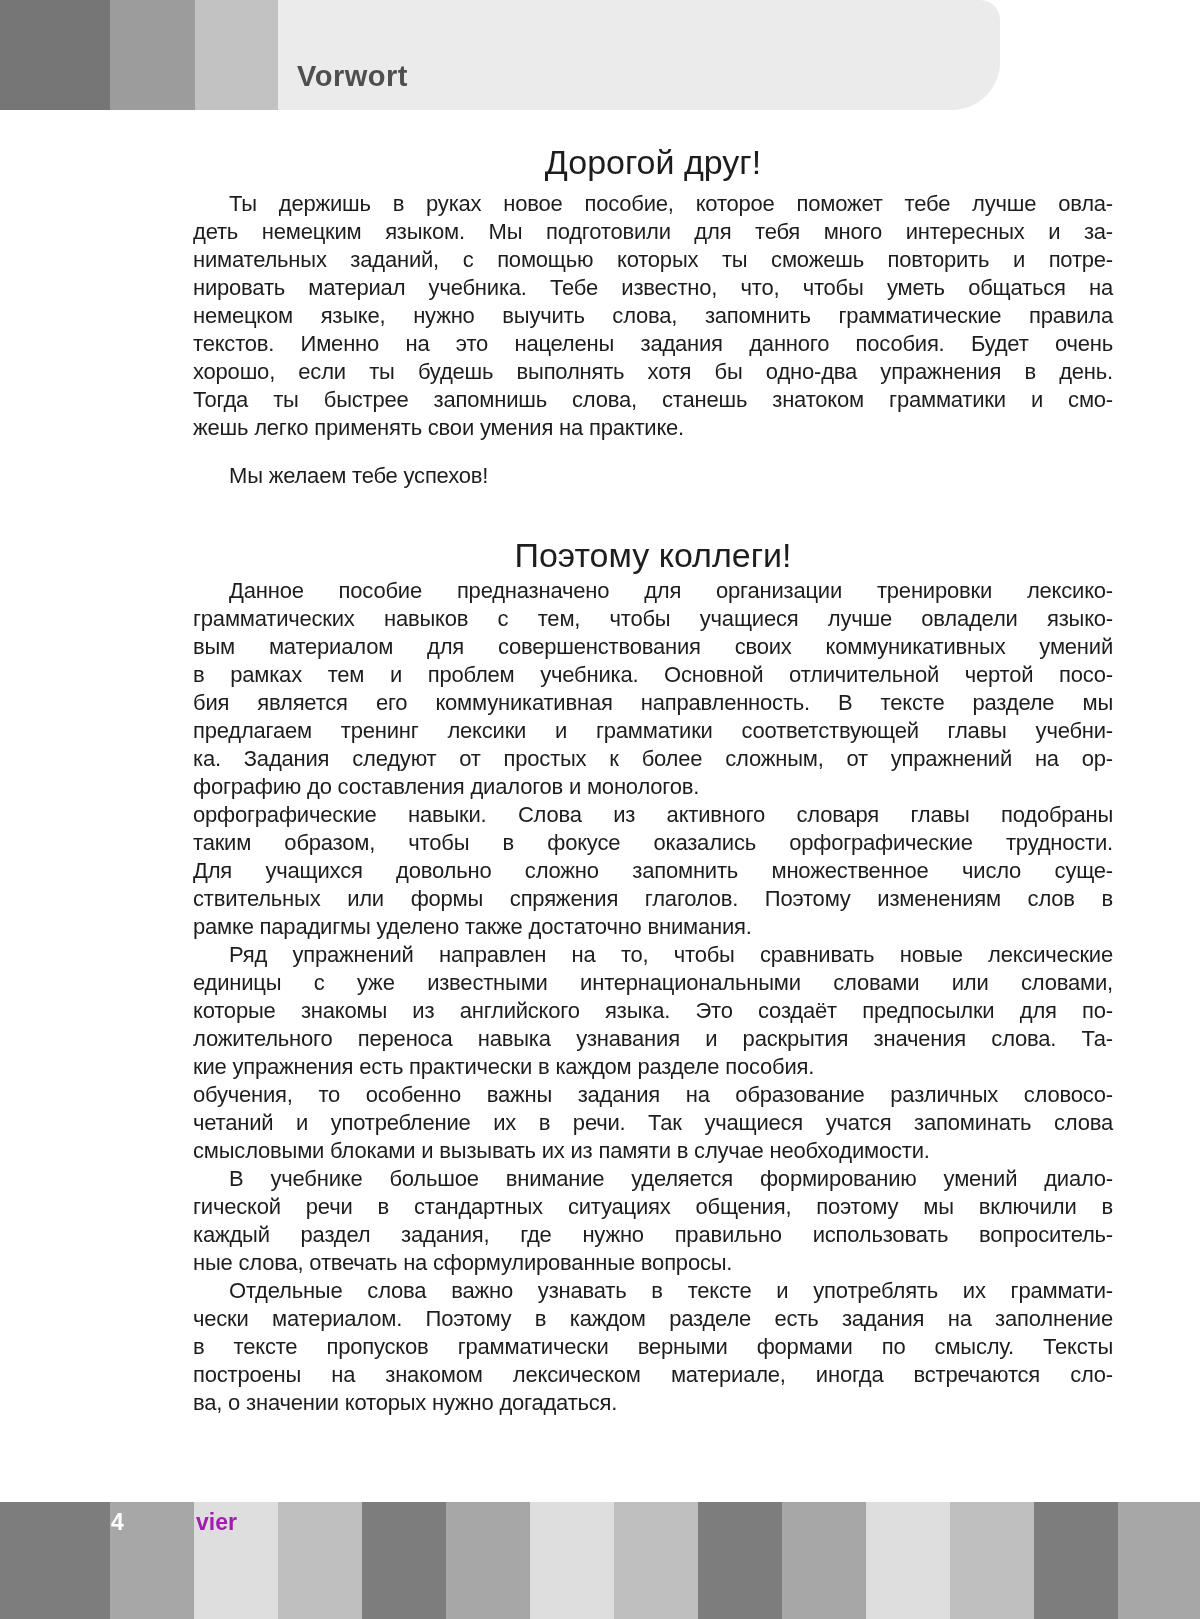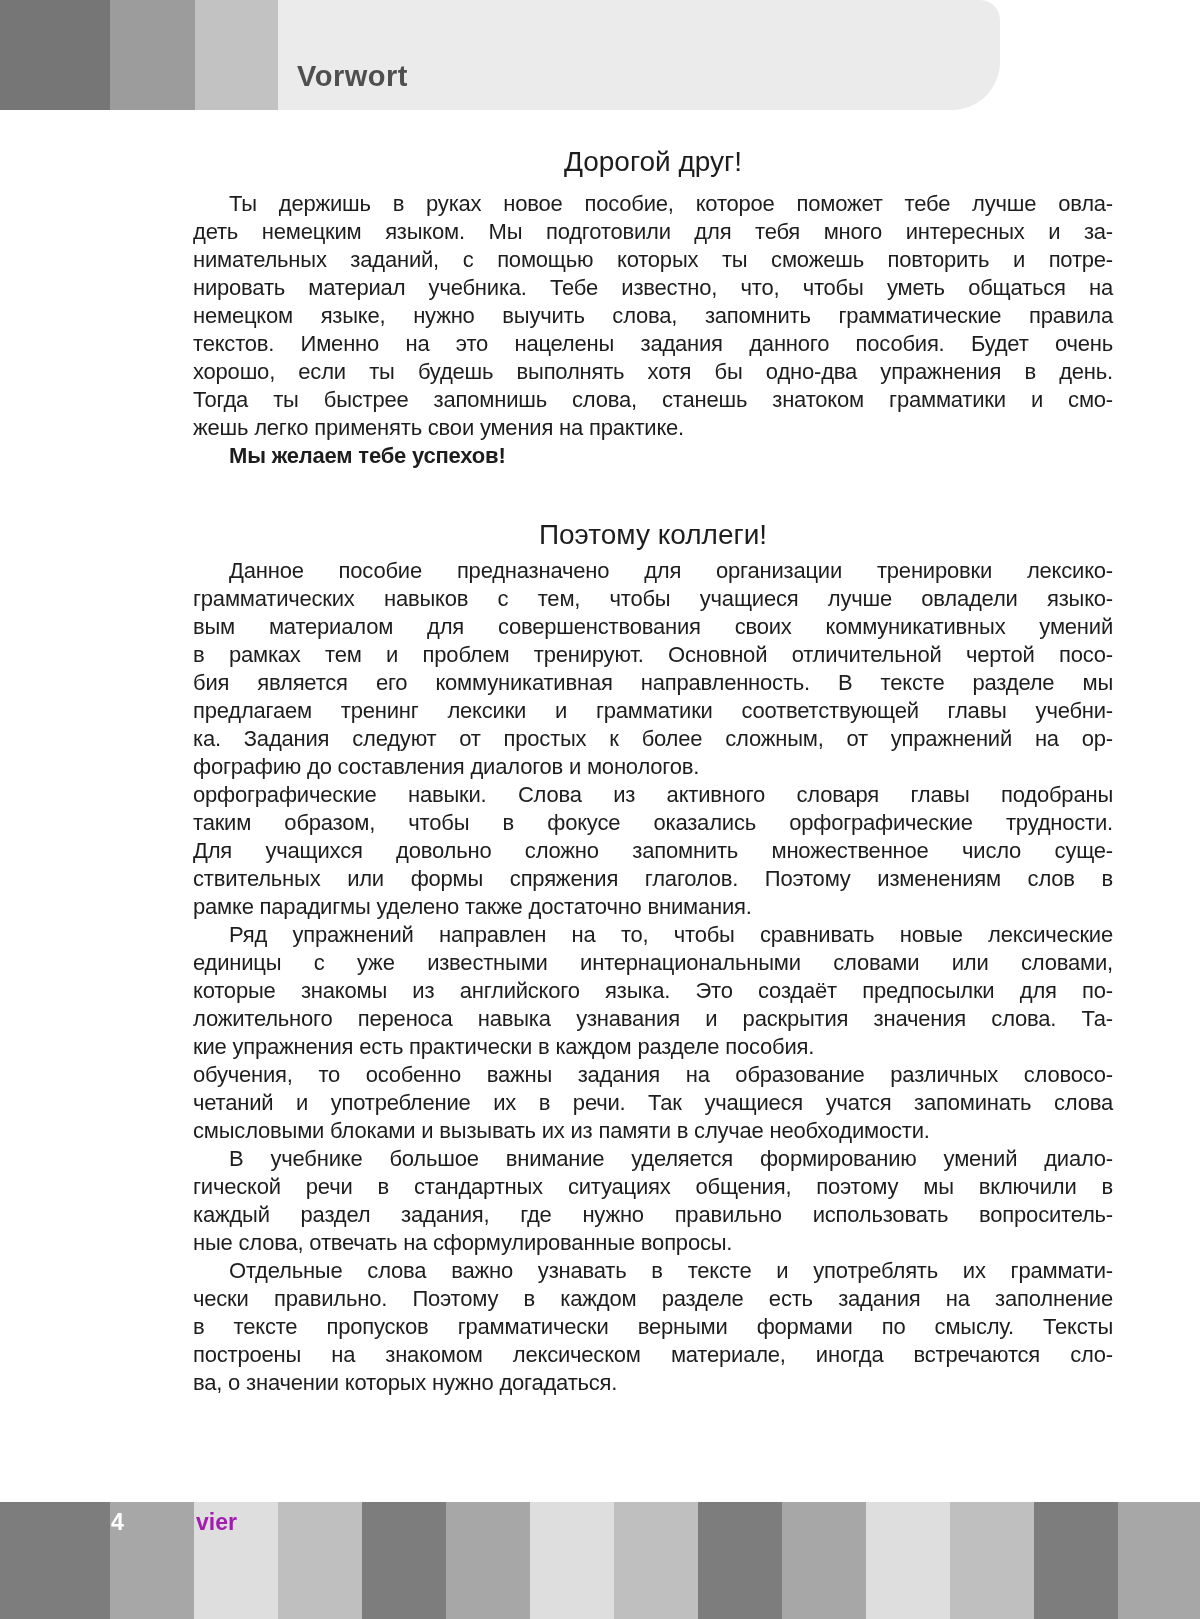--- a/index.html
+++ b/index.html
@@ -17,26 +17,26 @@
   .header-title {
     position:absolute; top:60px; left:297px;
     font-size:29px; font-weight:bold; color:#4f4f4f; letter-spacing:0.5px;
   }
   
   .content {
     position:absolute; top:148px; left:193px; width:920px; color:#1d1d1d;
     font-size:22px; line-height:28px; letter-spacing:-0.2px;
   }
   .heading {
-    text-align:center; font-size:28px; line-height:28px; font-weight:400;
+    text-align:center; font-size:34px; line-height:28px; font-weight:400;
     margin:0 0 14px 0; letter-spacing:0;
   }
   .heading.second { margin-top:51px; margin-bottom:8px; }
   .para { margin:0; }
-  .para.gap { margin-top:0;font-weight:bold; }
+  .para.gap { margin-top:20px; }
   .line { text-align:justify; text-align-last:justify; }
   .line.last { text-align-last:left; }
   .line.first { text-indent:36px; }
   
   .footer-bar { position:absolute; top:1502px; left:0; width:1200px; height:117px; }
   .footer-stripe { position:absolute; top:0; height:117px; }
   .footer-pagenum {
     position:absolute; top:7px; left:111px;
     font-size:23px; font-weight:bold; color:#ffffff;
   }
@@ -74,21 +74,21 @@
         <div class="line last">жешь легко применять свои умения на практике.</div>
       </div>
       <div class="para gap">
         <div class="line first last">Мы желаем тебе успехов!</div>
       </div>
       <div class="heading second">Поэтому коллеги!</div>
       <div class="para">
         <div class="line first">Данное пособие предназначено для организации тренировки лексико-</div>
         <div class="line">грамматических навыков с тем, чтобы учащиеся лучше овладели языко-</div>
         <div class="line">вым материалом для совершенствования своих коммуникативных умений</div>
-        <div class="line">в рамках тем и проблем тренируют. Основной отличительной чертой посо-</div>
+        <div class="line">в рамках тем и проблем учебника. Основной отличительной чертой посо-</div>
         <div class="line">бия является его коммуникативная направленность. В тексте разделе мы</div>
         <div class="line">предлагаем тренинг лексики и грамматики соответствующей главы учебни-</div>
         <div class="line">ка. Задания следуют от простых к более сложным, от упражнений на ор-</div>
         <div class="line last">фографию до составления диалогов и монологов.</div>
       </div>
       <div class="para">
         <div class="line">орфографические навыки. Слова из активного словаря главы подобраны</div>
         <div class="line">таким образом, чтобы в фокусе оказались орфографические трудности.</div>
         <div class="line">Для учащихся довольно сложно запомнить множественное число суще-</div>
         <div class="line">ствительных или формы спряжения глаголов. Поэтому изменениям слов в</div>
@@ -107,21 +107,21 @@
         <div class="line last">смысловыми блоками и вызывать их из памяти в случае необходимости.</div>
       </div>
       <div class="para">
         <div class="line first">В учебнике большое внимание уделяется формированию умений диало-</div>
         <div class="line">гической речи в стандартных ситуациях общения, поэтому мы включили в</div>
         <div class="line">каждый раздел задания, где нужно правильно использовать вопроситель-</div>
         <div class="line last">ные слова, отвечать на сформулированные вопросы.</div>
       </div>
       <div class="para">
         <div class="line first">Отдельные слова важно узнавать в тексте и употреблять их граммати-</div>
-        <div class="line">чески правильно. Поэтому в каждом разделе есть задания на заполнение</div>
+        <div class="line">чески материалом. Поэтому в каждом разделе есть задания на заполнение</div>
         <div class="line">в тексте пропусков грамматически верными формами по смыслу. Тексты</div>
         <div class="line">построены на знакомом лексическом материале, иногда встречаются сло-</div>
         <div class="line last">ва, о значении которых нужно догадаться.</div>
       </div>
     </div>
 
   <div class="footer-bar">
     <div id="footer-stripes">
         <div class="footer-stripe" style="left: 0px; width: 110px; background: rgb(125, 125, 125);"></div>
         <div class="footer-stripe" style="left: 110px; width: 84px; background: rgb(167, 167, 167);"></div>

